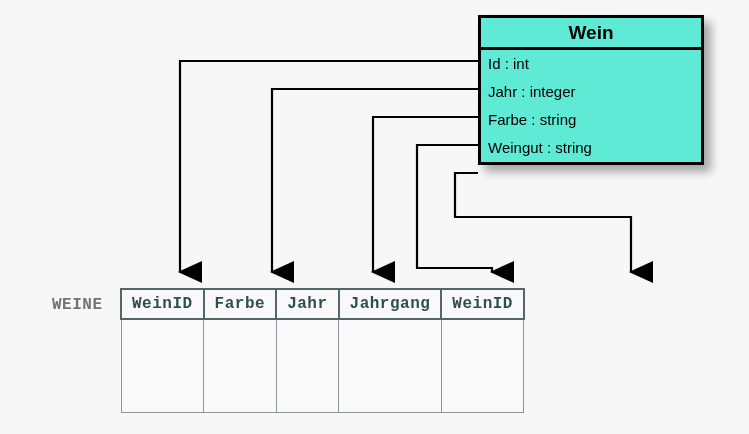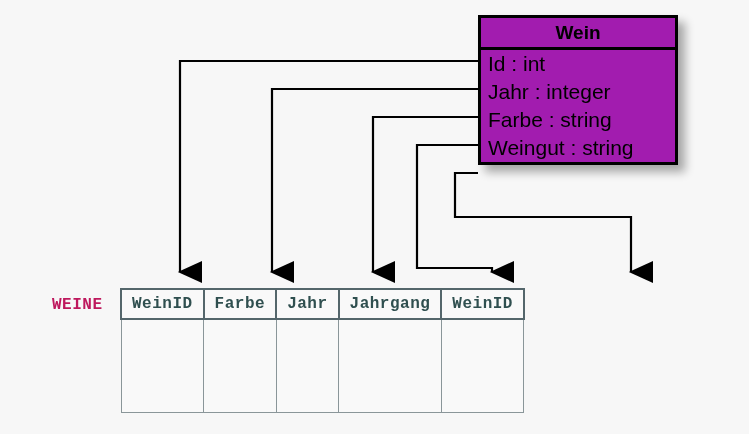--- a/index.html
+++ b/index.html
@@ -11,54 +11,54 @@
   }
   #stage{position:relative;width:749px;height:434px;}
 
   
   #wires{position:absolute;left:0;top:0;width:749px;height:434px;}
 
   
   .uml-box{
     position:absolute;
     left:478px;top:15px;
-    width:200px;
-    background:#a21caf;
+    width:226px;
+    background:#5eead4;
     border:3px solid #000000;
     box-shadow:7px 7px 9px rgba(0,0,0,0.33);
     box-sizing:border-box;
     z-index:5;
   }
   .uml-title{
     text-align:center;
     font-weight:bold;
     font-size:19px;
     line-height:29px;
     color:#000;
     border-bottom:3px solid #000;
     height:29px;
   }
   .uml-attrs{padding:0;}
   .uml-attr{
-    font-size:21px;
+    font-size:15px;
     line-height:28px;
     height:28px;
     color:#000;
     padding-left:7px;
     white-space:nowrap;
   }
 
   
   .rel-label{
     position:absolute;
     left:52px;top:296px;
     font-family:"Liberation Mono",monospace;
     font-weight:bold;
     font-size:16px;
-    color:#be185d;
+    color:#737373;
     letter-spacing:0.5px;
     z-index:4;
   }
   .rel-table{
     position:absolute;
     left:120px;top:288px;
     border-collapse:collapse;
     z-index:4;
   }
   .rel-table th{

